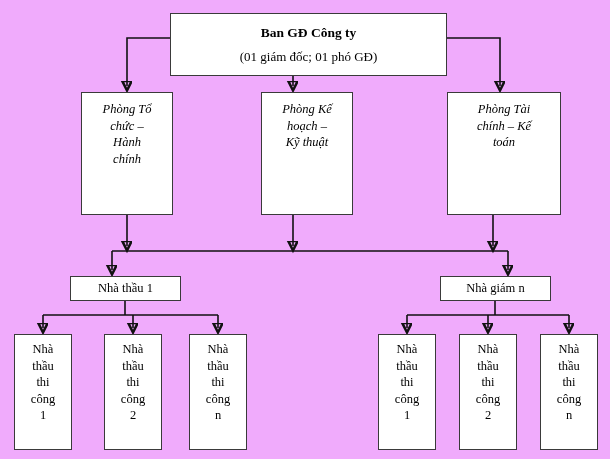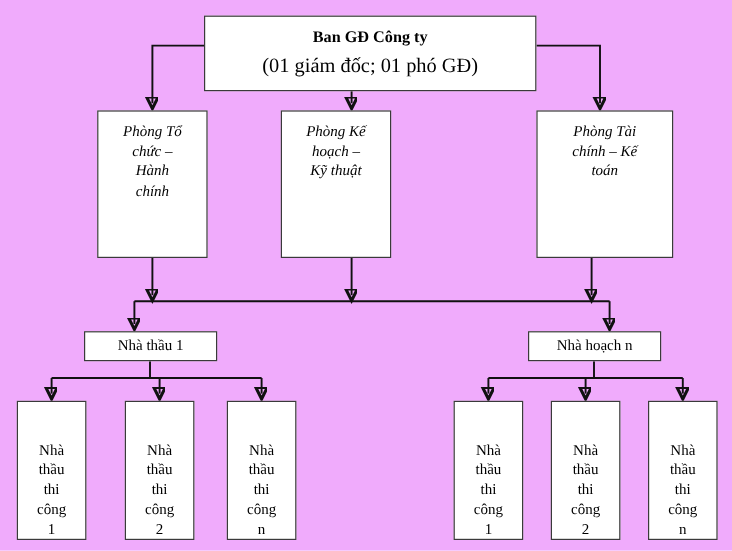--- a/index.html
+++ b/index.html
@@ -41,51 +41,51 @@
     width: 277px;
     height: 63px;
     justify-content: space-around;
     padding: 6px 4px;
   }
   #node-root .title {
     font-weight: bold;
     font-size: 13.5px;
   }
   #node-root .subtitle {
-    font-size: 17px;
+    font-size: 13px;
   }
   
   .dept {
     top: 92px;
     height: 123px;
     justify-content: flex-start;
     padding-top: 8px;
     font-size: 12.5px;
     font-style: italic;
   }
   #node-dept-0 { left: 81px;  width: 92px; }
-  #node-dept-1 { left: 234px; width: 92px; }
+  #node-dept-1 { left: 261px; width: 92px; }
   #node-dept-2 { left: 447px; width: 114px; }
 
   
   .contractor {
     top: 276px;
     height: 25px;
     justify-content: center;
     font-size: 12.5px;
   }
   #node-contractor-0 { left: 70px;  width: 111px; }
   #node-contractor-1 { left: 440px; width: 111px; }
 
   
   .subcontractor {
     top: 334px;
     height: 116px;
     width: 58px;
-    justify-content: flex-end;
+    justify-content: flex-start;
     padding-top: 6px;
     font-size: 12.5px;
   }
   #node-sub-L0 { left: 14px;  }
   #node-sub-L1 { left: 104px; }
   #node-sub-L2 { left: 189px; }
   #node-sub-R0 { left: 378px; }
   #node-sub-R1 { left: 459px; }
   #node-sub-R2 { left: 540px; }
 
@@ -163,21 +163,21 @@
   <div class="node dept" id="node-dept-2">
     <span class="label">Phòng Tài
 chính – Kế
 toán</span>
   </div>
 
   <div class="node contractor" id="node-contractor-0">
     <span class="label">Nhà thầu 1</span>
   </div>
   <div class="node contractor" id="node-contractor-1">
-    <span class="label">Nhà hoạch n</span>
+    <span class="label">Nhà giám n</span>
   </div>
 
   <div class="node subcontractor" id="node-sub-L0">
     <span class="label">Nhà
 thầu
 thi
 công
 1</span>
   </div>
   <div class="node subcontractor" id="node-sub-L1">

